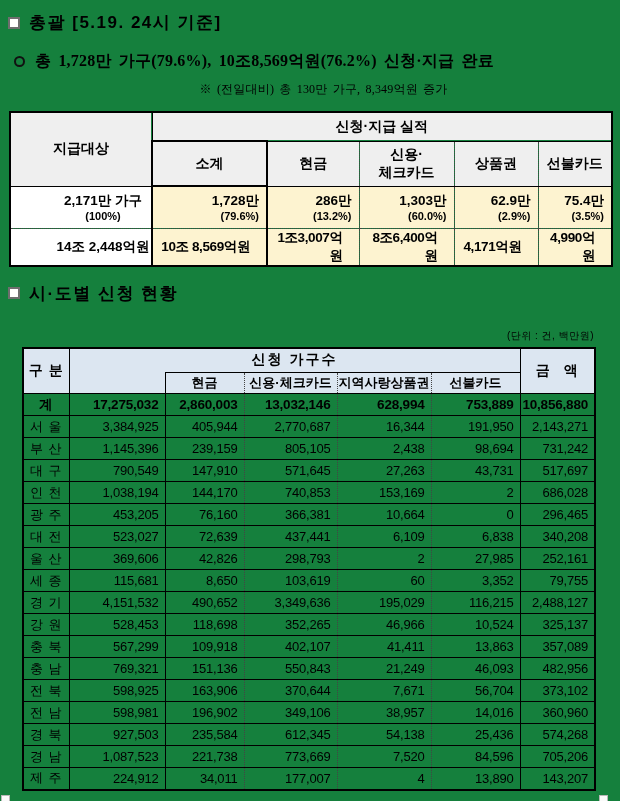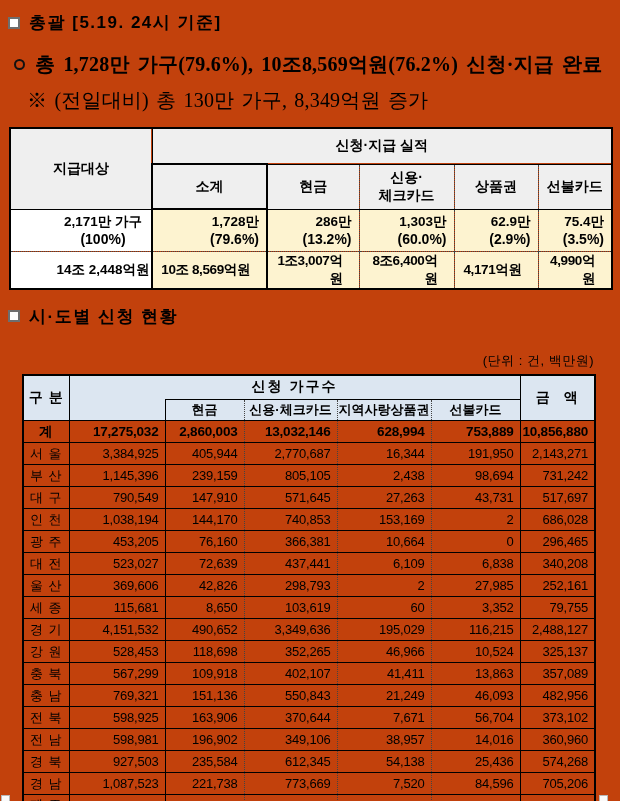--- a/index.html
+++ b/index.html
@@ -1,72 +1,72 @@
 <!DOCTYPE html>
 <html><head>
 <meta charset="utf-8">
 <style>
   * { margin:0; padding:0; box-sizing:border-box; }
   body { background:#fff; }
   .page {
-    position:relative; width:620px; height:801px; background:#c2410c;
+    position:relative; width:620px; height:801px; background:#15803d;
     font-family:"Liberation Sans", sans-serif; color:#000; overflow:hidden;
   }
   
   .heading {
     display:flex; align-items:center; gap:9px;
     font-size:17px; font-weight:700; letter-spacing:1.5px;
   }
   .heading1 { margin:11px 0 0 8px; }
   .heading2 { margin:15px 0 0 8px; }
   .sq-bullet {
     display:inline-block; width:12px; height:12px;
     border:2px solid #6e6e6e; background:#fff; flex:0 0 auto;
   }
   
   .summary {
     margin:17px 0 0 14px; display:flex; align-items:center; gap:10px;
-    font-family:"Liberation Serif", serif; font-size:20px; font-weight:700;
+    font-family:"Liberation Serif", serif; font-size:16px; font-weight:700;
     letter-spacing:0.2px; word-spacing:3px; white-space:nowrap;
   }
   .circ-bullet {
     display:inline-block; width:11px; height:11px; border:2px solid #111;
     border-radius:50%; flex:0 0 auto;
   }
   .note {
     margin:9px 0 0 27px; font-family:"Liberation Serif", serif;
-    font-size:20px; font-weight:500; letter-spacing:0.2px; word-spacing:2px;
+    font-size:12px; font-weight:500; letter-spacing:0.2px; word-spacing:2px;text-align:center;
   }
 
   
   table { border-collapse:collapse; table-layout:fixed; }
   .t1 { width:602px; margin:13px 0 0 9px; border:2px solid #000; }
   .t1 th, .t1 td { overflow:hidden; }
-  .t1 .h1 th { height:36px; font-size:14px; font-weight:700; background:#efefef; }
+  .t1 .h1 th { height:29px; font-size:14px; font-weight:700; background:#efefef; }
   .t1 .group { border-left:1px solid #000; }
   .t1 .h2 th {
     height:45px; font-size:14px; font-weight:700; background:#efefef;
     border-top:1px solid #000; white-space:pre-line; vertical-align:middle;
   }
   .t1 .corner { background:#efefef; font-size:14.5px; }
   .t1 .h2 .c1 { border:2px solid #000; }
   .t1 td.c1 { border-left:2px solid #000; }
   .t1 .c2 { border-left:2px solid #000; }
   .t1 .c3, .t1 .c4, .t1 .c5 { border-left:1px dotted #444; }
   .t1 .r1 td { border-top:1px solid #000; height:42px; }
   .t1 .r2 td { border-top:1px dotted #444; height:27px; }
   .t1 td { font-size:13.5px; font-weight:700; }
   .t1 td.y { background:#fdf3d0; text-align:right; padding-right:7px; }
   .t1 td.lab { text-align:center; background:#fff;padding-left:44px; }
-  .t1 .pct { font-size:14px; font-weight:700; }
+  .t1 .pct { font-size:11px; font-weight:700; }
   .t1 .r2 td.y { letter-spacing:-0.4px; padding-right:16px; }
 
   
   .unit-note {
-    margin:24px 26px 0 0; text-align:right; font-size:13px;
+    margin:24px 26px 0 0; text-align:right; font-size:10px;
     font-weight:500; letter-spacing:0.5px;
   }
 
   
   .t2 { width:572px; margin:4px 0 0 22px; border:2px solid #000; }
   .t2 th { background:#dce6f1; font-weight:700; vertical-align:middle; }
   .t2 .gh1 th { height:25px; font-size:14px; }
   .t2 .gh2 th { height:21px; font-size:13px; }
   .t2 .corner2 { font-size:13.5px; letter-spacing:1px; }
   .t2 .amount-h { letter-spacing:5px; font-size:14px; padding-left:4px; }

